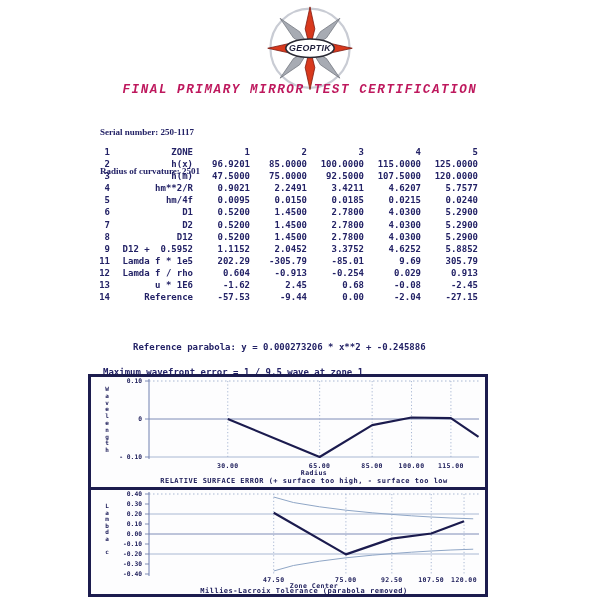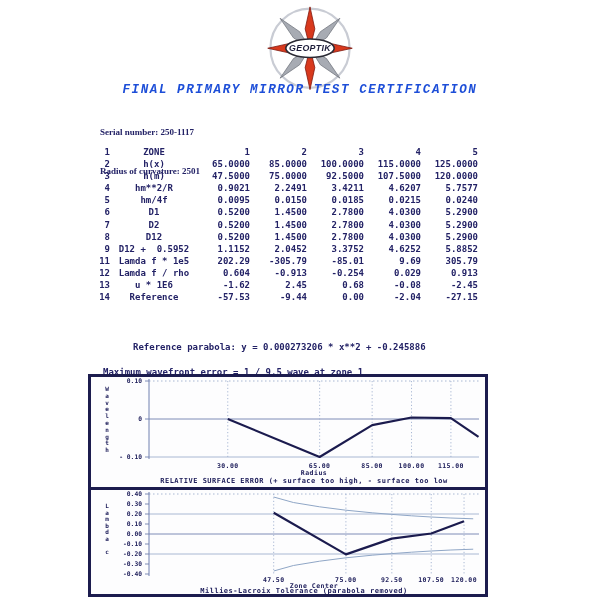--- a/index.html
+++ b/index.html
@@ -1,28 +1,28 @@
 <!DOCTYPE html>
 <html><head>
 <meta charset="utf-8">
 <style>
   html,body{margin:0;padding:0;}
   body{width:600px;height:600px;background:#ffffff;position:relative;overflow:hidden;
        font-family:"DejaVu Sans Mono","Liberation Mono",monospace;}
   .abs{position:absolute;}
   .title{left:60px;top:83px;width:480px;text-align:center;
          font-family:"Liberation Mono","DejaVu Sans Mono",monospace;
-         font-style:italic;font-weight:bold;font-size:12.5px;letter-spacing:1.6px;color:#1d4ed8;}
+         font-style:italic;font-weight:bold;font-size:12.5px;letter-spacing:1.6px;color:#be185d;}
   .bodytxt{color:#232266;font-weight:bold;font-size:9px;white-space:pre;}
   .info{left:100px;top:100px;line-height:13px;font-family:Liberation Serif, serif;}
   .datatable{left:98px;top:146px;border-collapse:collapse;}
   .datatable td{padding:0;color:#232266;font-weight:bold;font-size:9px;
                 line-height:12.1px;white-space:pre;}
   .datatable td.num{width:12px;text-align:right;}
-  .datatable td.lbl{width:78px;text-align:center;padding-left:5px;}
+  .datatable td.lbl{width:78px;text-align:right;padding-left:5px;}
   .datatable td.val{width:57px;text-align:right;}
   .refblock{left:133px;top:317px;line-height:12.2px;}
   .maxblock{left:103px;top:340px;line-height:13px;}
   .charts{left:88px;top:374px;border:3px solid #1c1c4e;background:#fdfdfe;}
   .charts svg{display:block;background:#fdfdfe;}
   .chart-top{border-bottom:3px solid #1c1c4e;}
 </style>
 </head>
 <body>
 
@@ -62,21 +62,21 @@
         <td class="lbl">ZONE</td>
         <td class="val">1</td>
         <td class="val">2</td>
         <td class="val">3</td>
         <td class="val">4</td>
         <td class="val">5</td>
       </tr>
       <tr>
         <td class="num">2</td>
         <td class="lbl">h(x)</td>
-        <td class="val">65.0000</td>
+        <td class="val">96.9201</td>
         <td class="val">85.0000</td>
         <td class="val">100.0000</td>
         <td class="val">115.0000</td>
         <td class="val">125.0000</td>
       </tr>
       <tr>
         <td class="num">3</td>
         <td class="lbl">h(m)</td>
         <td class="val">47.5000</td>
         <td class="val">75.0000</td>

